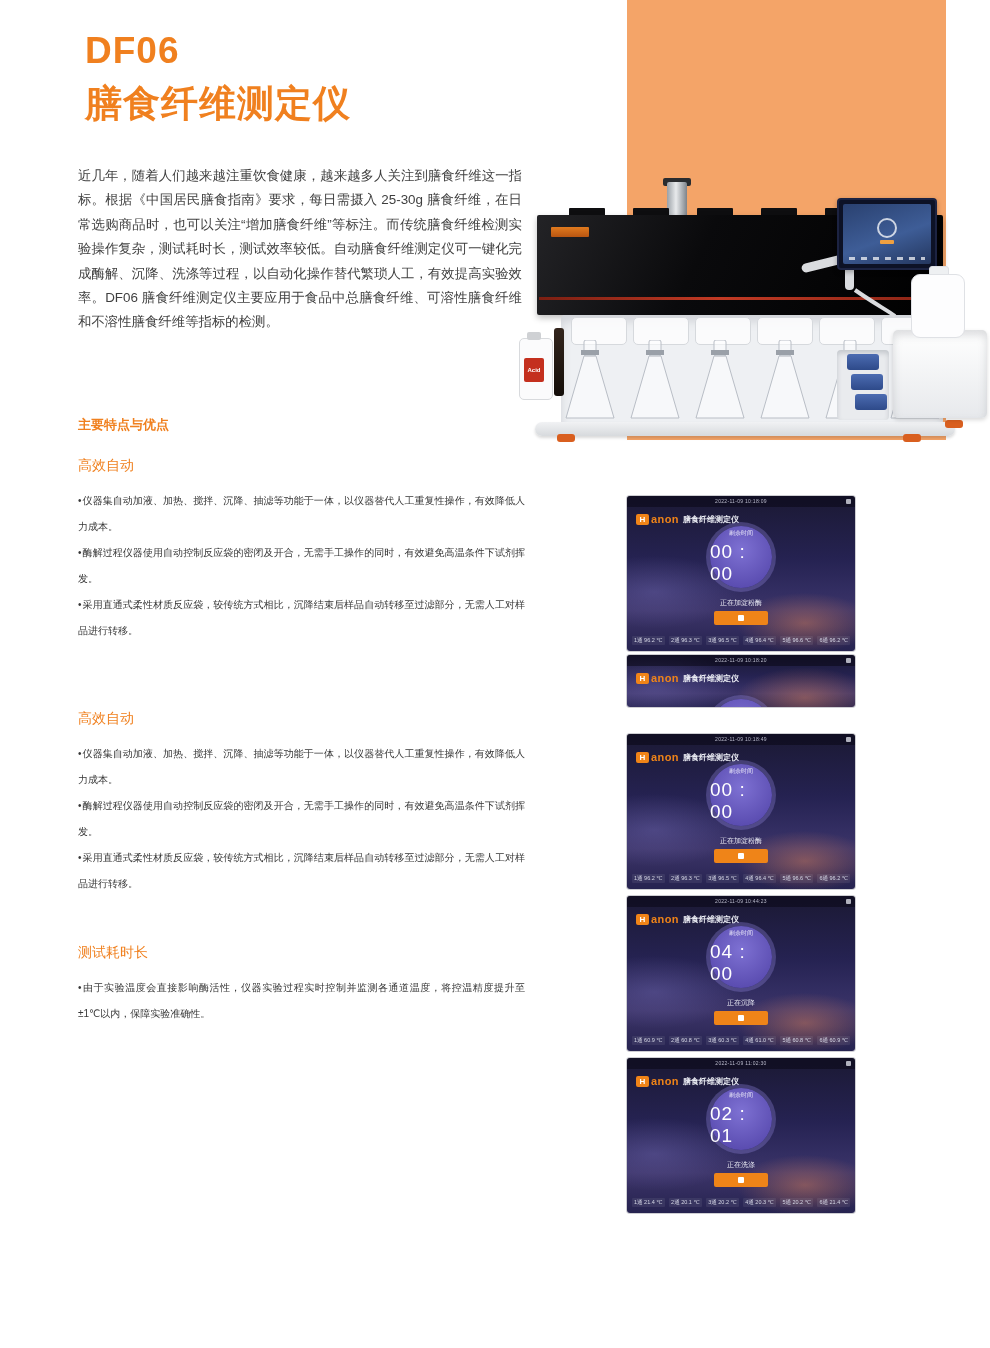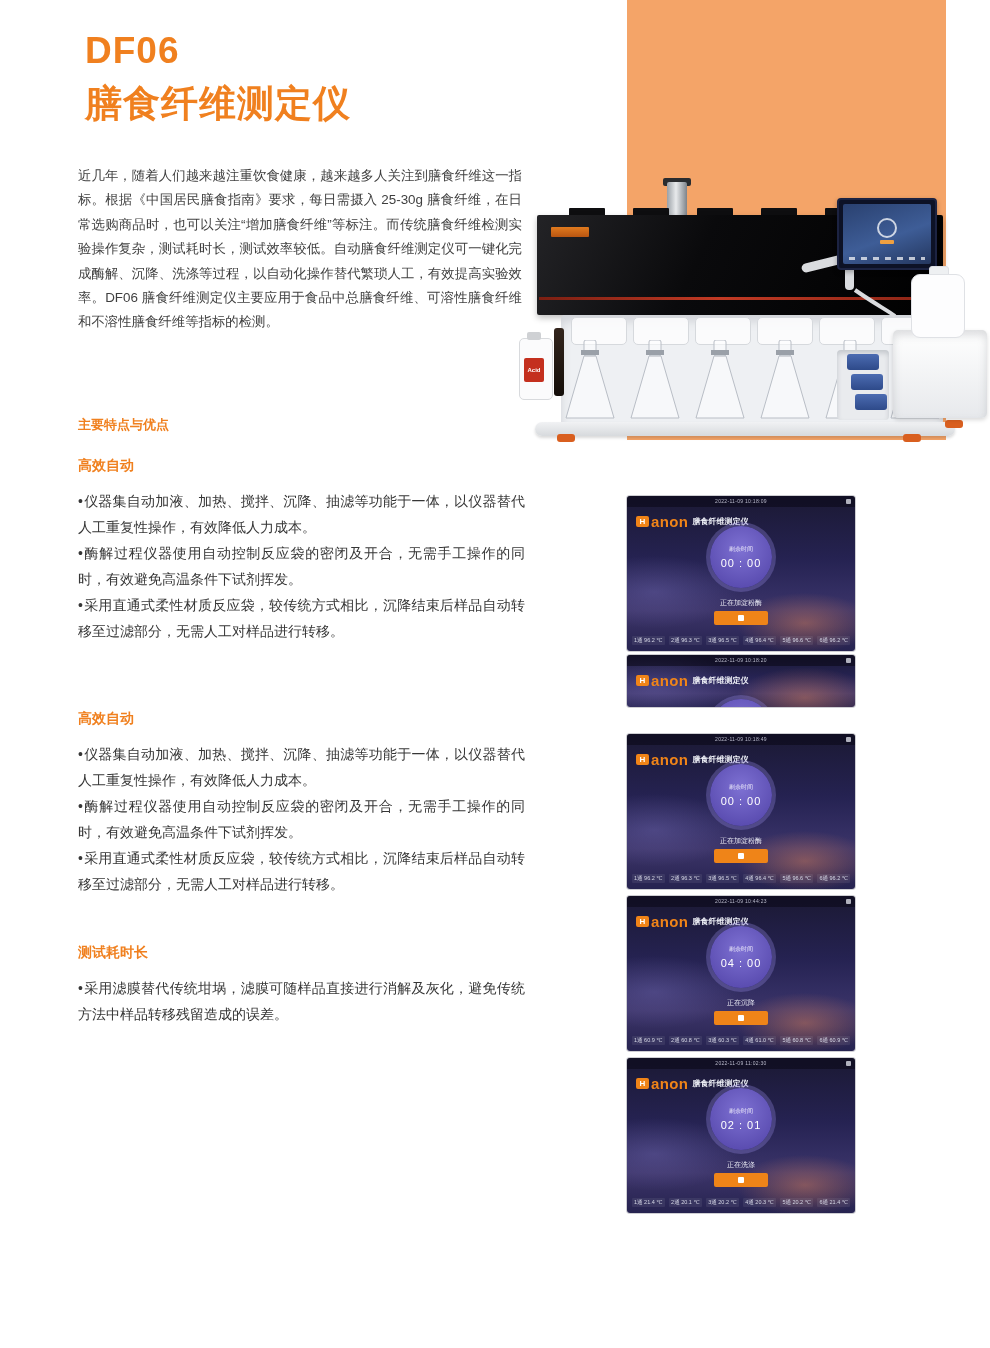--- a/index.html
+++ b/index.html
@@ -6,23 +6,23 @@
   .page{position:relative;width:990px;height:1348px;background:#ffffff;overflow:hidden;
         font-family:"Liberation Sans","DejaVu Sans",sans-serif;color:#3b3b3b;border-radius:8px;}
 
   
   .accent-block{position:absolute;left:627px;top:0;width:319px;height:440px;background:#f4a468;}
   .title{position:absolute;left:85px;top:24px;color:#f0801f;font-weight:bold;
          font-size:37px;line-height:53px;letter-spacing:1px;}
   .intro{position:absolute;left:78px;top:164px;width:444px;font-size:13.4px;line-height:24.4px;
          color:#3f3f3f;text-align:justify;margin:0;}
   .features-heading{position:absolute;left:78px;top:407px;font-size:13px;font-weight:bold;color:#f0801f;margin-top:9px;}
-  .sec-heading{position:absolute;left:78px;font-size:14px;font-weight:bold;color:#f0801f;}
+  .sec-heading{position:absolute;left:78px;font-size:14px;font-weight:normal;color:#f0801f;}
   .bullets{position:absolute;left:78px;width:447px;}
-  .bullet{margin:0;font-size:14px;line-height:26px;color:#363636;text-align:justify;}
+  .bullet{margin:0;font-size:10px;line-height:26px;color:#363636;text-align:justify;}
   .bullet::before{content:"•";margin-right:1px;}
 
   
   .photo{position:absolute;left:515px;top:182px;width:475px;height:262px;}
   .hood{position:absolute;left:22px;top:33px;width:406px;height:100px;border-radius:2px;
         background:linear-gradient(115deg,#232326 0%,#0a0a0c 40%,#000 100%);
         box-shadow:0 3px 6px rgba(0,0,0,.25);}
   .hood-stripe{position:absolute;left:2px;right:2px;top:82px;height:3px;
         background:linear-gradient(90deg,#7c1f12,#c23a24 45%,#8a2415);}
   .hood-badge{position:absolute;left:14px;top:12px;width:38px;height:10px;border-radius:1px;
@@ -78,29 +78,29 @@
           radial-gradient(95px 42px at 78% 82%, rgba(228,134,92,.45), rgba(228,134,92,0) 72%),
           radial-gradient(120px 52px at 12% 62%, rgba(132,122,202,.32), rgba(132,122,202,0) 70%),
           linear-gradient(180deg,#1b1934 0%,#252251 40%,#332e62 62%,#3c3468 74%,#262350 100%);}
   .screen.partial{height:52px;}
   .scr-topbar{position:absolute;top:0;left:0;right:0;height:11px;background:rgba(9,7,22,.55);}
   .scr-time{display:block;text-align:center;font-size:5px;line-height:11px;color:#b9bacb;letter-spacing:.3px;}
   .scr-win-icon{position:absolute;right:4px;top:3px;width:5px;height:5px;background:#cdced8;border-radius:1px;opacity:.85;}
   .scr-logo-row{position:absolute;top:17px;left:9px;display:flex;align-items:center;}
   .scr-logo-mark{width:13px;height:11px;background:#f08418;color:#fff;font-size:8px;font-weight:bold;
         text-align:center;line-height:11px;border-radius:2px;}
-  .scr-brand{color:#f08418;font-weight:bold;font-size:15px;letter-spacing:.4px;margin-left:2px;}
+  .scr-brand{color:#f08418;font-weight:bold;font-size:11px;letter-spacing:.4px;margin-left:2px;}
   .scr-app-title{color:#eceef5;font-size:8px;font-weight:bold;margin-left:4px;}
   .scr-circle{position:absolute;left:50%;top:30px;transform:translateX(-50%);width:62px;height:62px;border-radius:50%;
         background:radial-gradient(circle at 50% 38%,#7e71d3,#5a4cb0 78%);
         box-shadow:0 0 0 4px rgba(140,129,216,.35);
         display:flex;flex-direction:column;align-items:center;justify-content:center;gap:3px;}
   .screen.partial .scr-circle{top:44px;}
   .scr-timer-label{font-size:6px;color:#e9e7f9;}
-  .scr-timer-value{font-size:11px;color:#ffffff;letter-spacing:1px;}
+  .scr-timer-value{font-size:19px;color:#ffffff;letter-spacing:1px;}
   .scr-status{position:absolute;top:102px;width:100%;text-align:center;font-size:7px;color:#e9e9f3;}
   .scr-stop{position:absolute;top:115px;left:50%;transform:translateX(-50%);width:54px;height:14px;
         background:#ef8418;border:none;border-radius:2px;display:flex;align-items:center;justify-content:center;padding:0;}
   .scr-stop-square{width:6px;height:6px;background:#fff;border-radius:1px;}
   .scr-temps{position:absolute;bottom:6px;left:5px;right:5px;display:flex;justify-content:space-between;}
   .scr-temps span{font-size:5.5px;color:#d6d7e6;background:rgba(255,255,255,.07);padding:1px 2px;border-radius:1px;}
 </style>
 </head>
 <body>
 
@@ -126,21 +126,21 @@
 
   <div class="sec-heading" style="top:710px">高效自动</div>
   <div class="bullets" style="top:741px">
     <p class="bullet">仪器集自动加液、加热、搅拌、沉降、抽滤等功能于一体，以仪器替代人工重复性操作，有效降低人力成本。</p>
     <p class="bullet">酶解过程仪器使用自动控制反应袋的密闭及开合，无需手工操作的同时，有效避免高温条件下试剂挥发。</p>
     <p class="bullet">采用直通式柔性材质反应袋，较传统方式相比，沉降结束后样品自动转移至过滤部分，无需人工对样品进行转移。</p>
   </div>
 
   <div class="sec-heading" style="top:944px">测试耗时长</div>
   <div class="bullets" style="top:975px">
-    <p class="bullet">采用滤膜替代传统坩埚，滤膜可随样品直接进行消解及灰化，避免传统方法中样品转移残留造成的误差。</p>
+    <p class="bullet">由于实验温度会直接影响酶活性，仪器实验过程实时控制并监测各通道温度，将控温精度提升至 ±1℃以内，保障实验准确性。</p>
   </div>
 
   <div class="photo">
     <div class="column-cap"></div>
     <div class="column"></div>
     <div class="cap" style="left:54px"></div>
     <div class="cap" style="left:118px"></div>
     <div class="cap" style="left:182px"></div>
     <div class="cap" style="left:246px"></div>
     <div class="cap" style="left:310px"></div>

